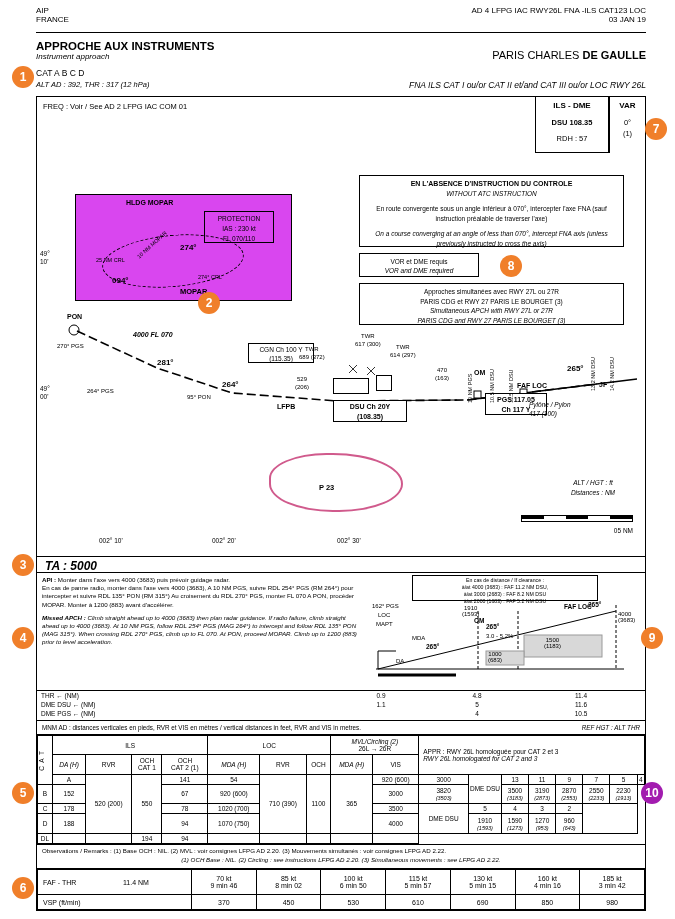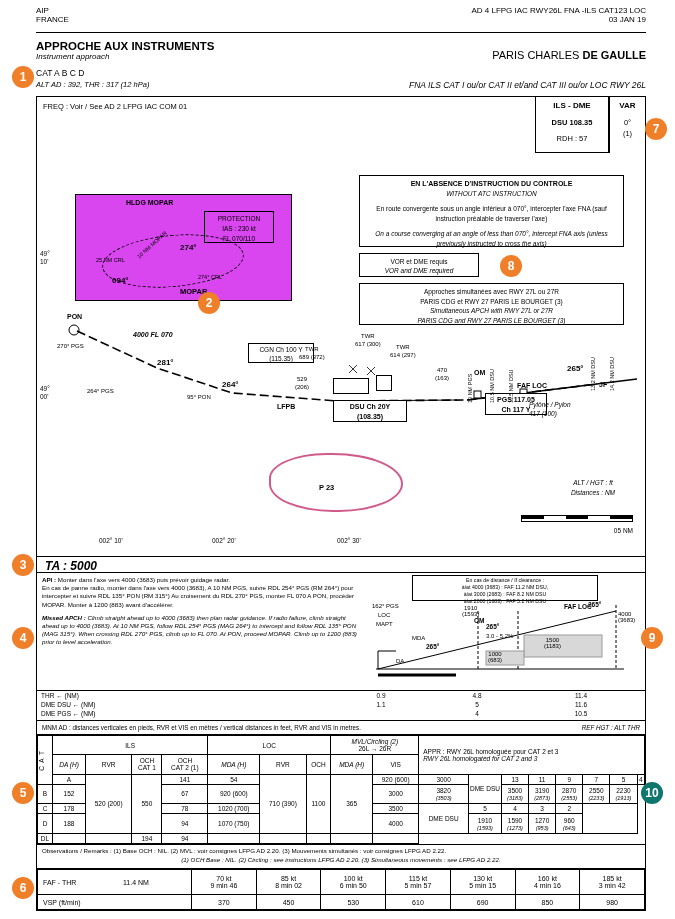--- a/index.html
+++ b/index.html
@@ -506,15 +506,15 @@
   <div id="callouts">
       <div class="co" style="left: 12px; top: 66px; position: absolute; background: rgb(240, 127, 42);">1</div>
       <div class="co" style="left: 198px; top: 292px; position: absolute; background: rgb(240, 127, 42);">2</div>
       <div class="co" style="left: 12px; top: 554px; position: absolute; background: rgb(240, 127, 42);">3</div>
       <div class="co" style="left: 12px; top: 627px; position: absolute; background: rgb(240, 127, 42);">4</div>
       <div class="co" style="left: 12px; top: 782px; position: absolute; background: rgb(240, 127, 42);">5</div>
       <div class="co" style="left: 12px; top: 877px; position: absolute; background: rgb(240, 127, 42);">6</div>
       <div class="co" style="left: 645px; top: 118px; position: absolute; background: rgb(240, 127, 42);">7</div>
       <div class="co" style="left: 500px; top: 255px; position: absolute; background: rgb(240, 127, 42);">8</div>
       <div class="co" style="left: 641px; top: 627px; position: absolute; background: rgb(240, 127, 42);">9</div>
-      <div class="co" style="left: 641px; top: 782px; position: absolute; background: #0f766e;">10</div>
+      <div class="co" style="left: 641px; top: 782px; position: absolute; background: #a21caf;">10</div>
     </div>
 </div>
 
 </body></html>

